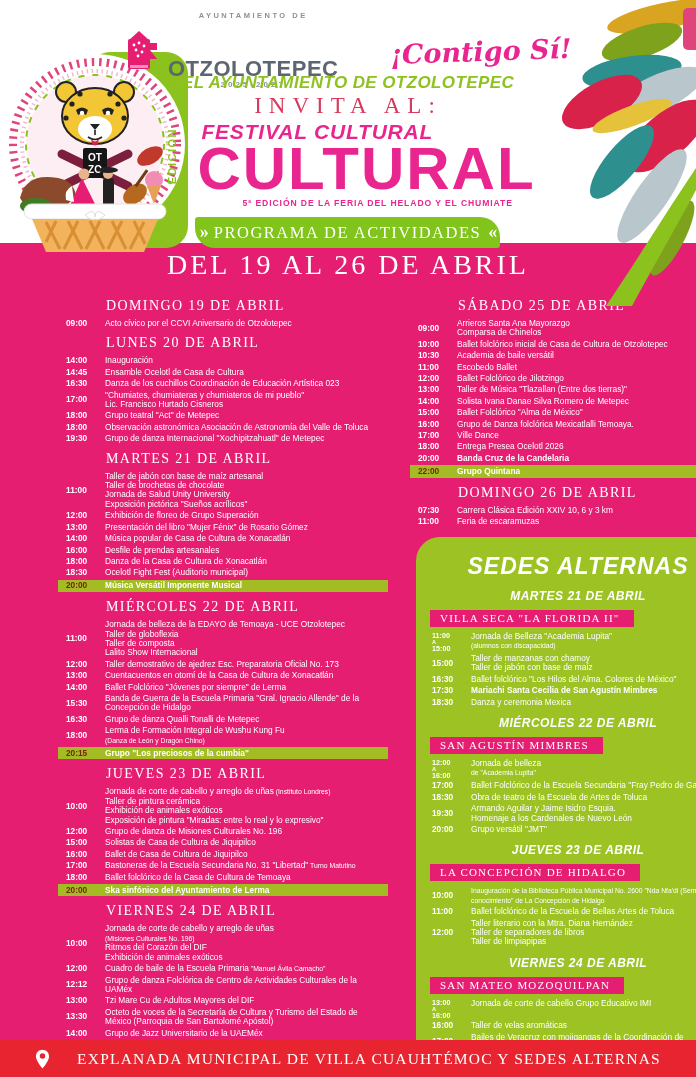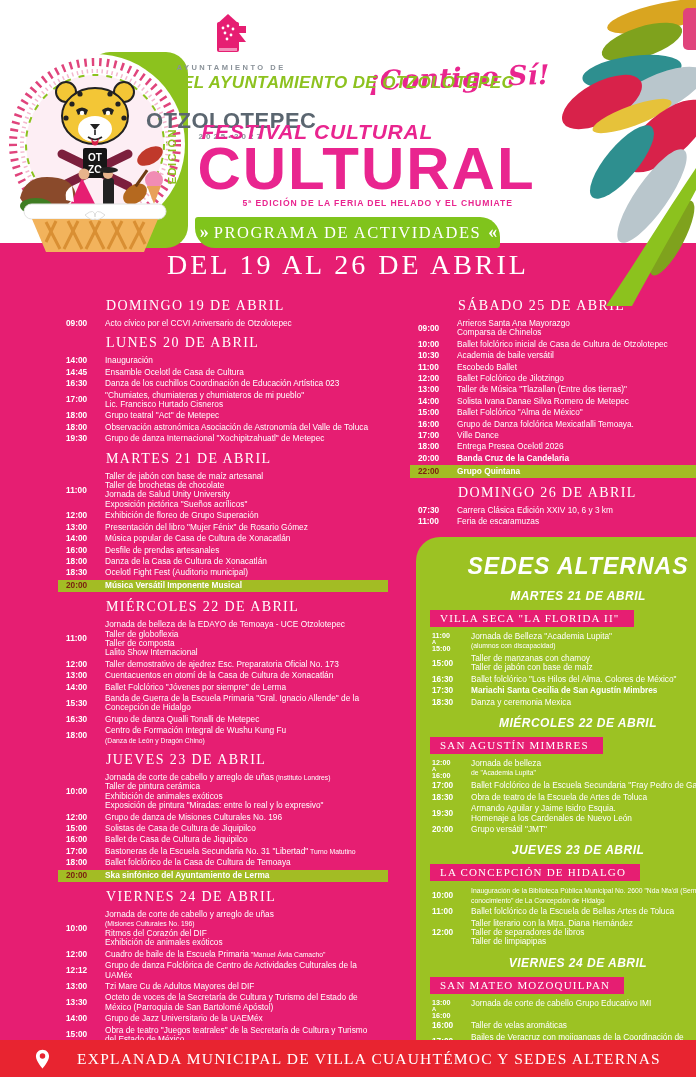--- a/index.html
+++ b/index.html
@@ -2,21 +2,21 @@
 <html><head>
 <meta charset="utf-8">
 <style>
   html,body{margin:0;padding:0;background:#999;}
   .poster{position:relative;width:696px;height:1077px;margin:0 auto;background:#fff;
     overflow:hidden;font-family:"Liberation Sans",sans-serif;}
 
   
   .header{position:relative;height:243px;background:#fff;}
   .logo-row{position:absolute;top:12px;left:0;right:0;display:flex;justify-content:center;align-items:center;gap:52px;z-index:4;}
-  .logo{display:flex;align-items:center;gap:8px;flex-direction:column;}
+  .logo{display:flex;align-items:center;gap:8px;}
   .logo-text{text-align:center;color:#5b6670;line-height:1.1;}
   .logo-small{font-size:7.5px;letter-spacing:2.5px;color:#8a9299;font-weight:bold;}
   .logo-big{font-size:22px;font-weight:bold;letter-spacing:.5px;margin-top:37px;}
   .logo-years{font-size:8px;letter-spacing:3px;color:#8a9299;font-weight:bold;}
   .slogan{font-family:"DejaVu Serif",serif;font-style:italic;font-weight:bold;font-size:27px;color:#e9258f;transform:rotate(-2deg);}
   .invite1{position:absolute;top:73px;width:100%;text-align:center;color:#8dc21f;
     font-weight:bold;font-style:italic;font-size:17px;letter-spacing:.4px;z-index:4;}
   .invite2{position:absolute;top:93px;width:100%;text-align:center;color:#d63a5e;
     font-family:"Liberation Serif",serif;font-size:23px;letter-spacing:7px;z-index:4;}
   .title-block{position:absolute;top:118px;left:0;right:0;display:flex;justify-content:center;align-items:flex-start;z-index:4;}
@@ -101,20 +101,21 @@
         </svg>
         <div class="logo-text">
           <div class="logo-small">AYUNTAMIENTO DE</div>
           <div class="logo-big">OTZOLOTEPEC</div>
           <div class="logo-years">2025•2027</div>
         </div>
       </div>
       <div class="slogan">¡Contigo Sí!</div>
     </div>
     <div class="invite1">EL AYUNTAMIENTO DE OTZOLOTEPEC</div>
+    <div class="invite2">INVITA AL:</div>
     <div class="title-block">
       <div class="edicion">EDICIÓN</div>
       <div class="title-main">
         <div class="kicker">FESTIVAL CULTURAL</div>
         <div class="ocelotl">CULTURAL</div>
         <div class="subtitle">5ª EDICIÓN DE LA FERIA DEL HELADO Y EL CHUMIATE</div>
       </div>
     </div>
   </div>
 
@@ -372,22 +373,28 @@
           </div>
           <div class="ev">
             <div class="ev-time">16:30</div>
             <div class="ev-text">
               <div class="ev-line"><span>Grupo de danza Qualli Tonalli de Metepec</span></div>
             </div>
           </div>
           <div class="ev">
             <div class="ev-time">18:00</div>
             <div class="ev-text">
-              <div class="ev-line"><span>Centro de Formación Integral de Wushu Kung Fu</span></div>
+              <div class="ev-line"><span>Lerma de Formación Integral de Wushu Kung Fu</span></div>
               <div class="ev-line"><span class="small">(Danza de León y Dragón Chino)</span></div>
+            </div>
+          </div>
+          <div class="ev hl">
+            <div class="ev-time">20:15</div>
+            <div class="ev-text">
+              <div class="ev-line"><span>Grupo "Los preciosos de la cumbia"</span></div>
             </div>
           </div>
         </section>
         <section>
           <h3 class="day-h">JUEVES 23 DE ABRIL</h3>
           <div class="ev">
             <div class="ev-time">10:00</div>
             <div class="ev-text">
               <div class="ev-line"><span>Jornada de corte de cabello y arreglo de uñas</span><span class="small"> (Instituto Londres)</span></div>
               <div class="ev-line"><span>Taller de pintura cerámica</span></div>

